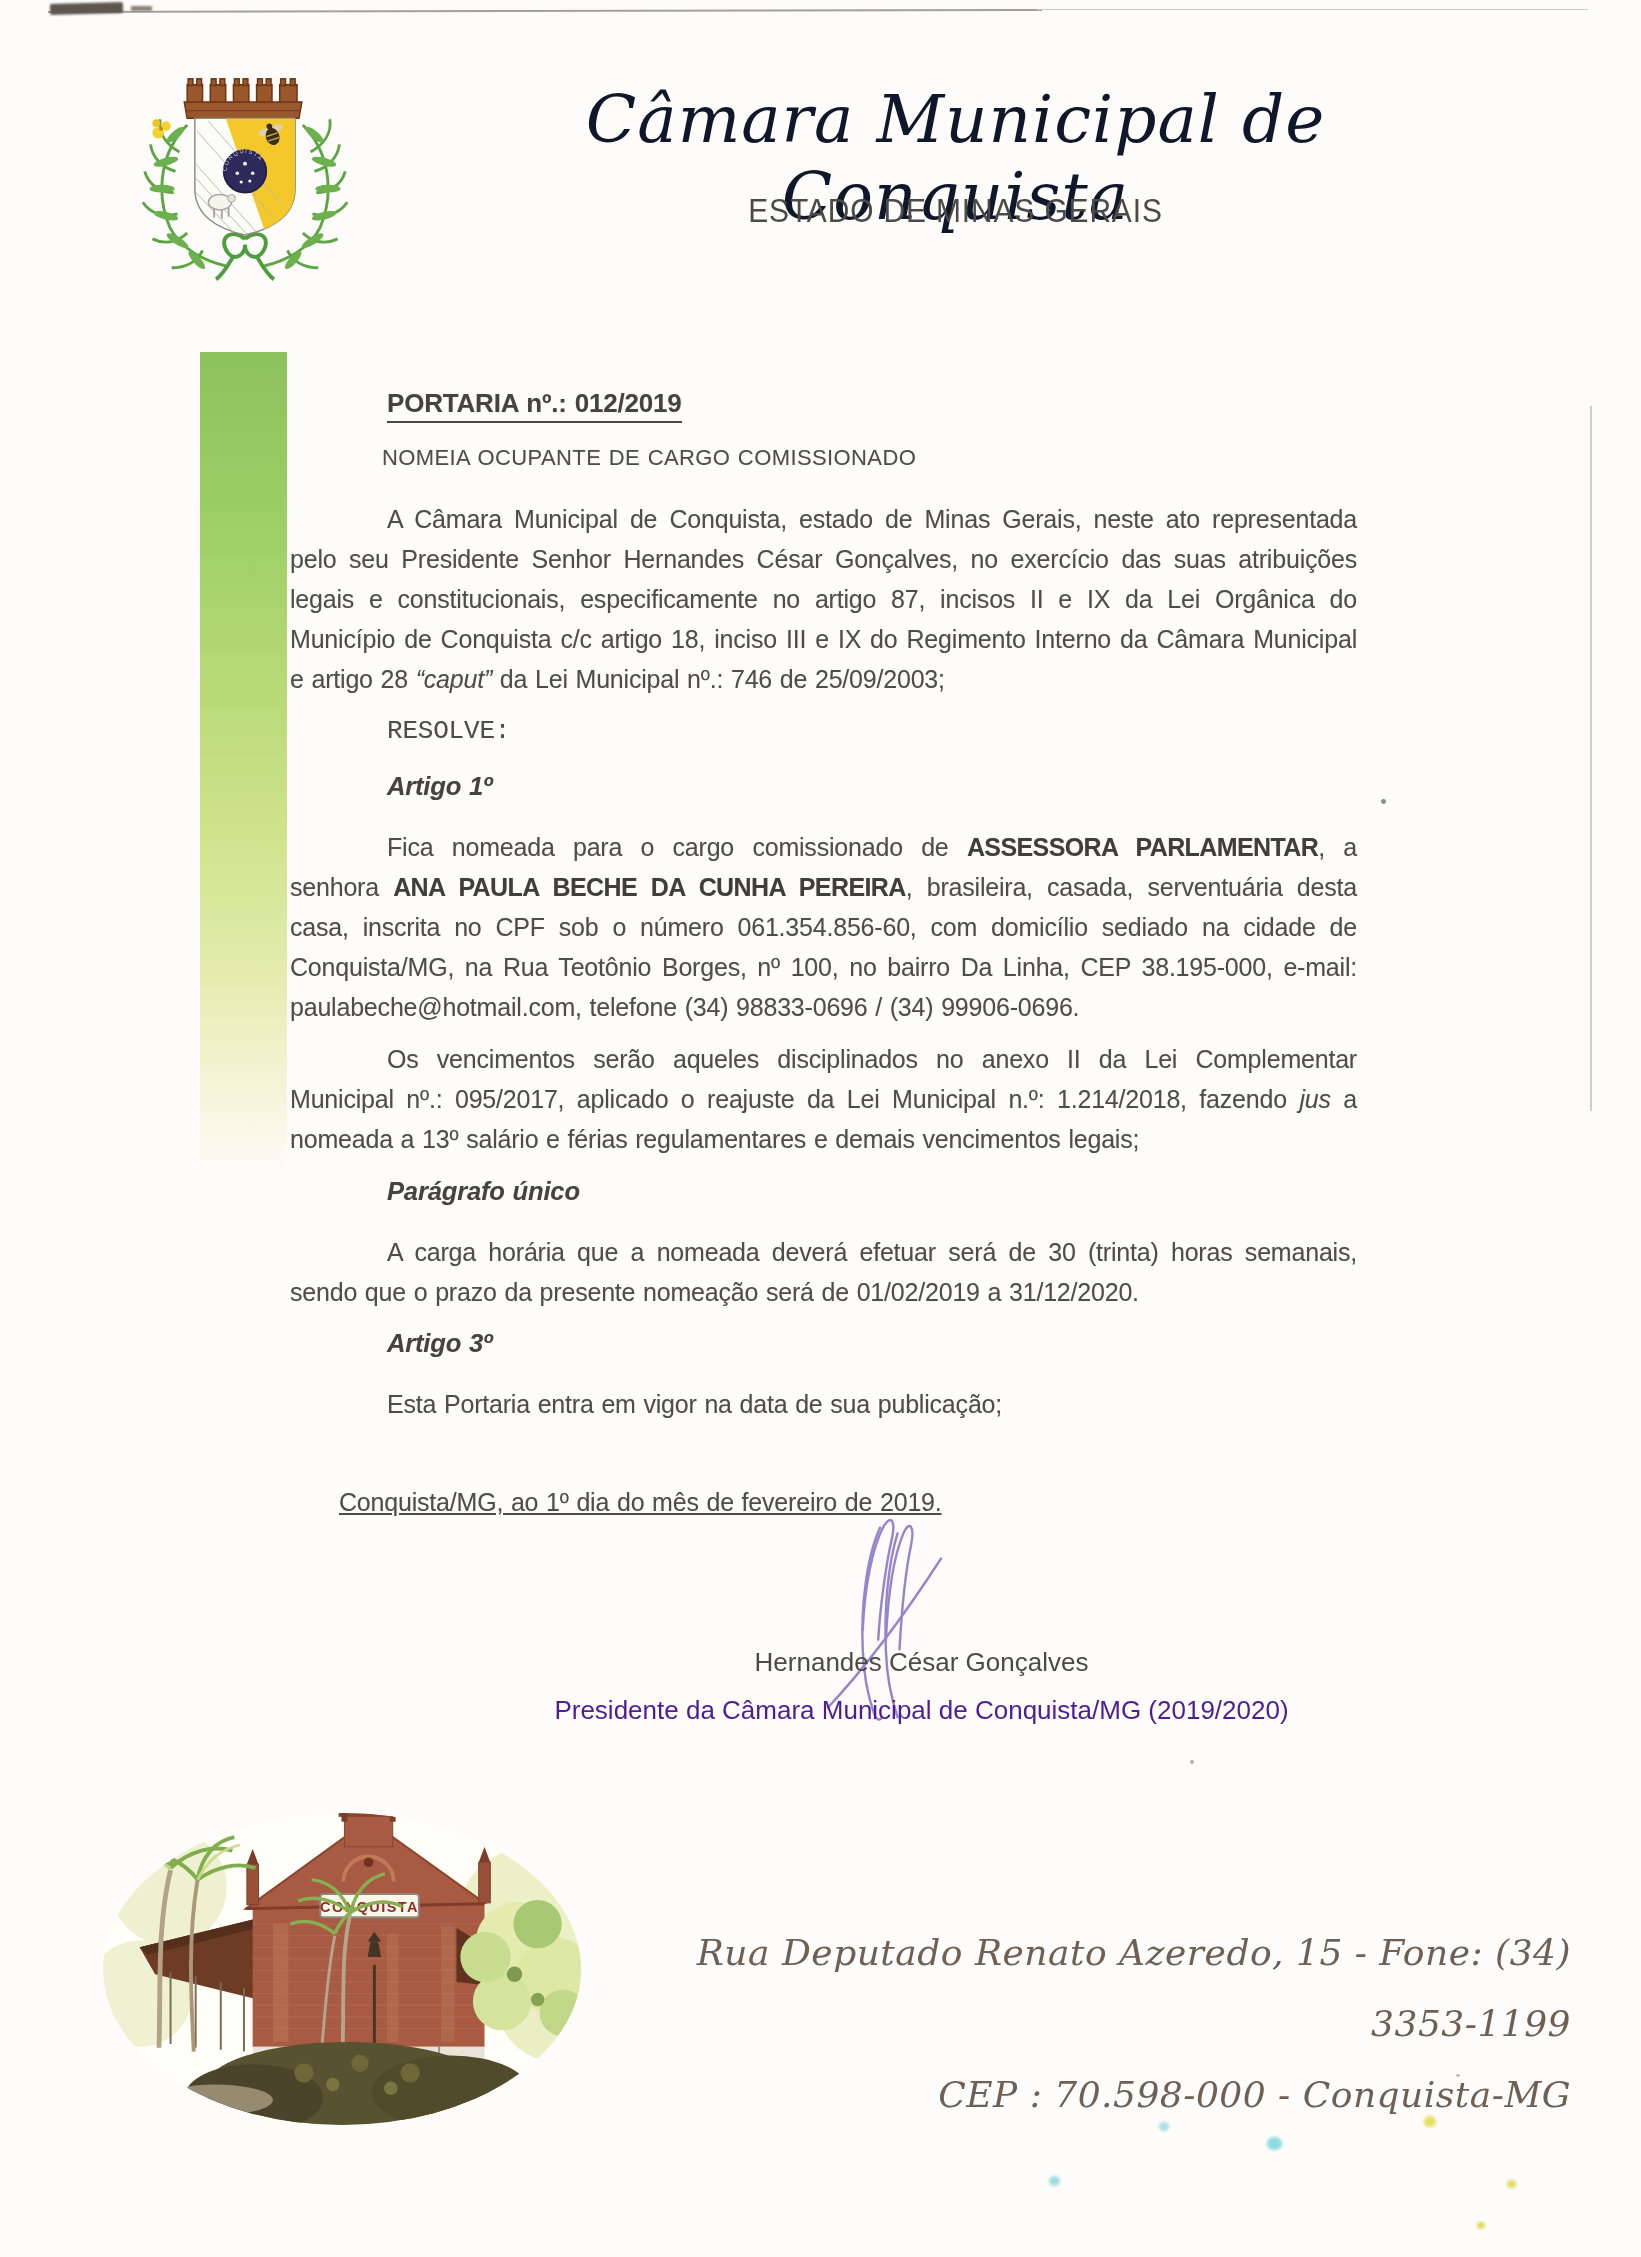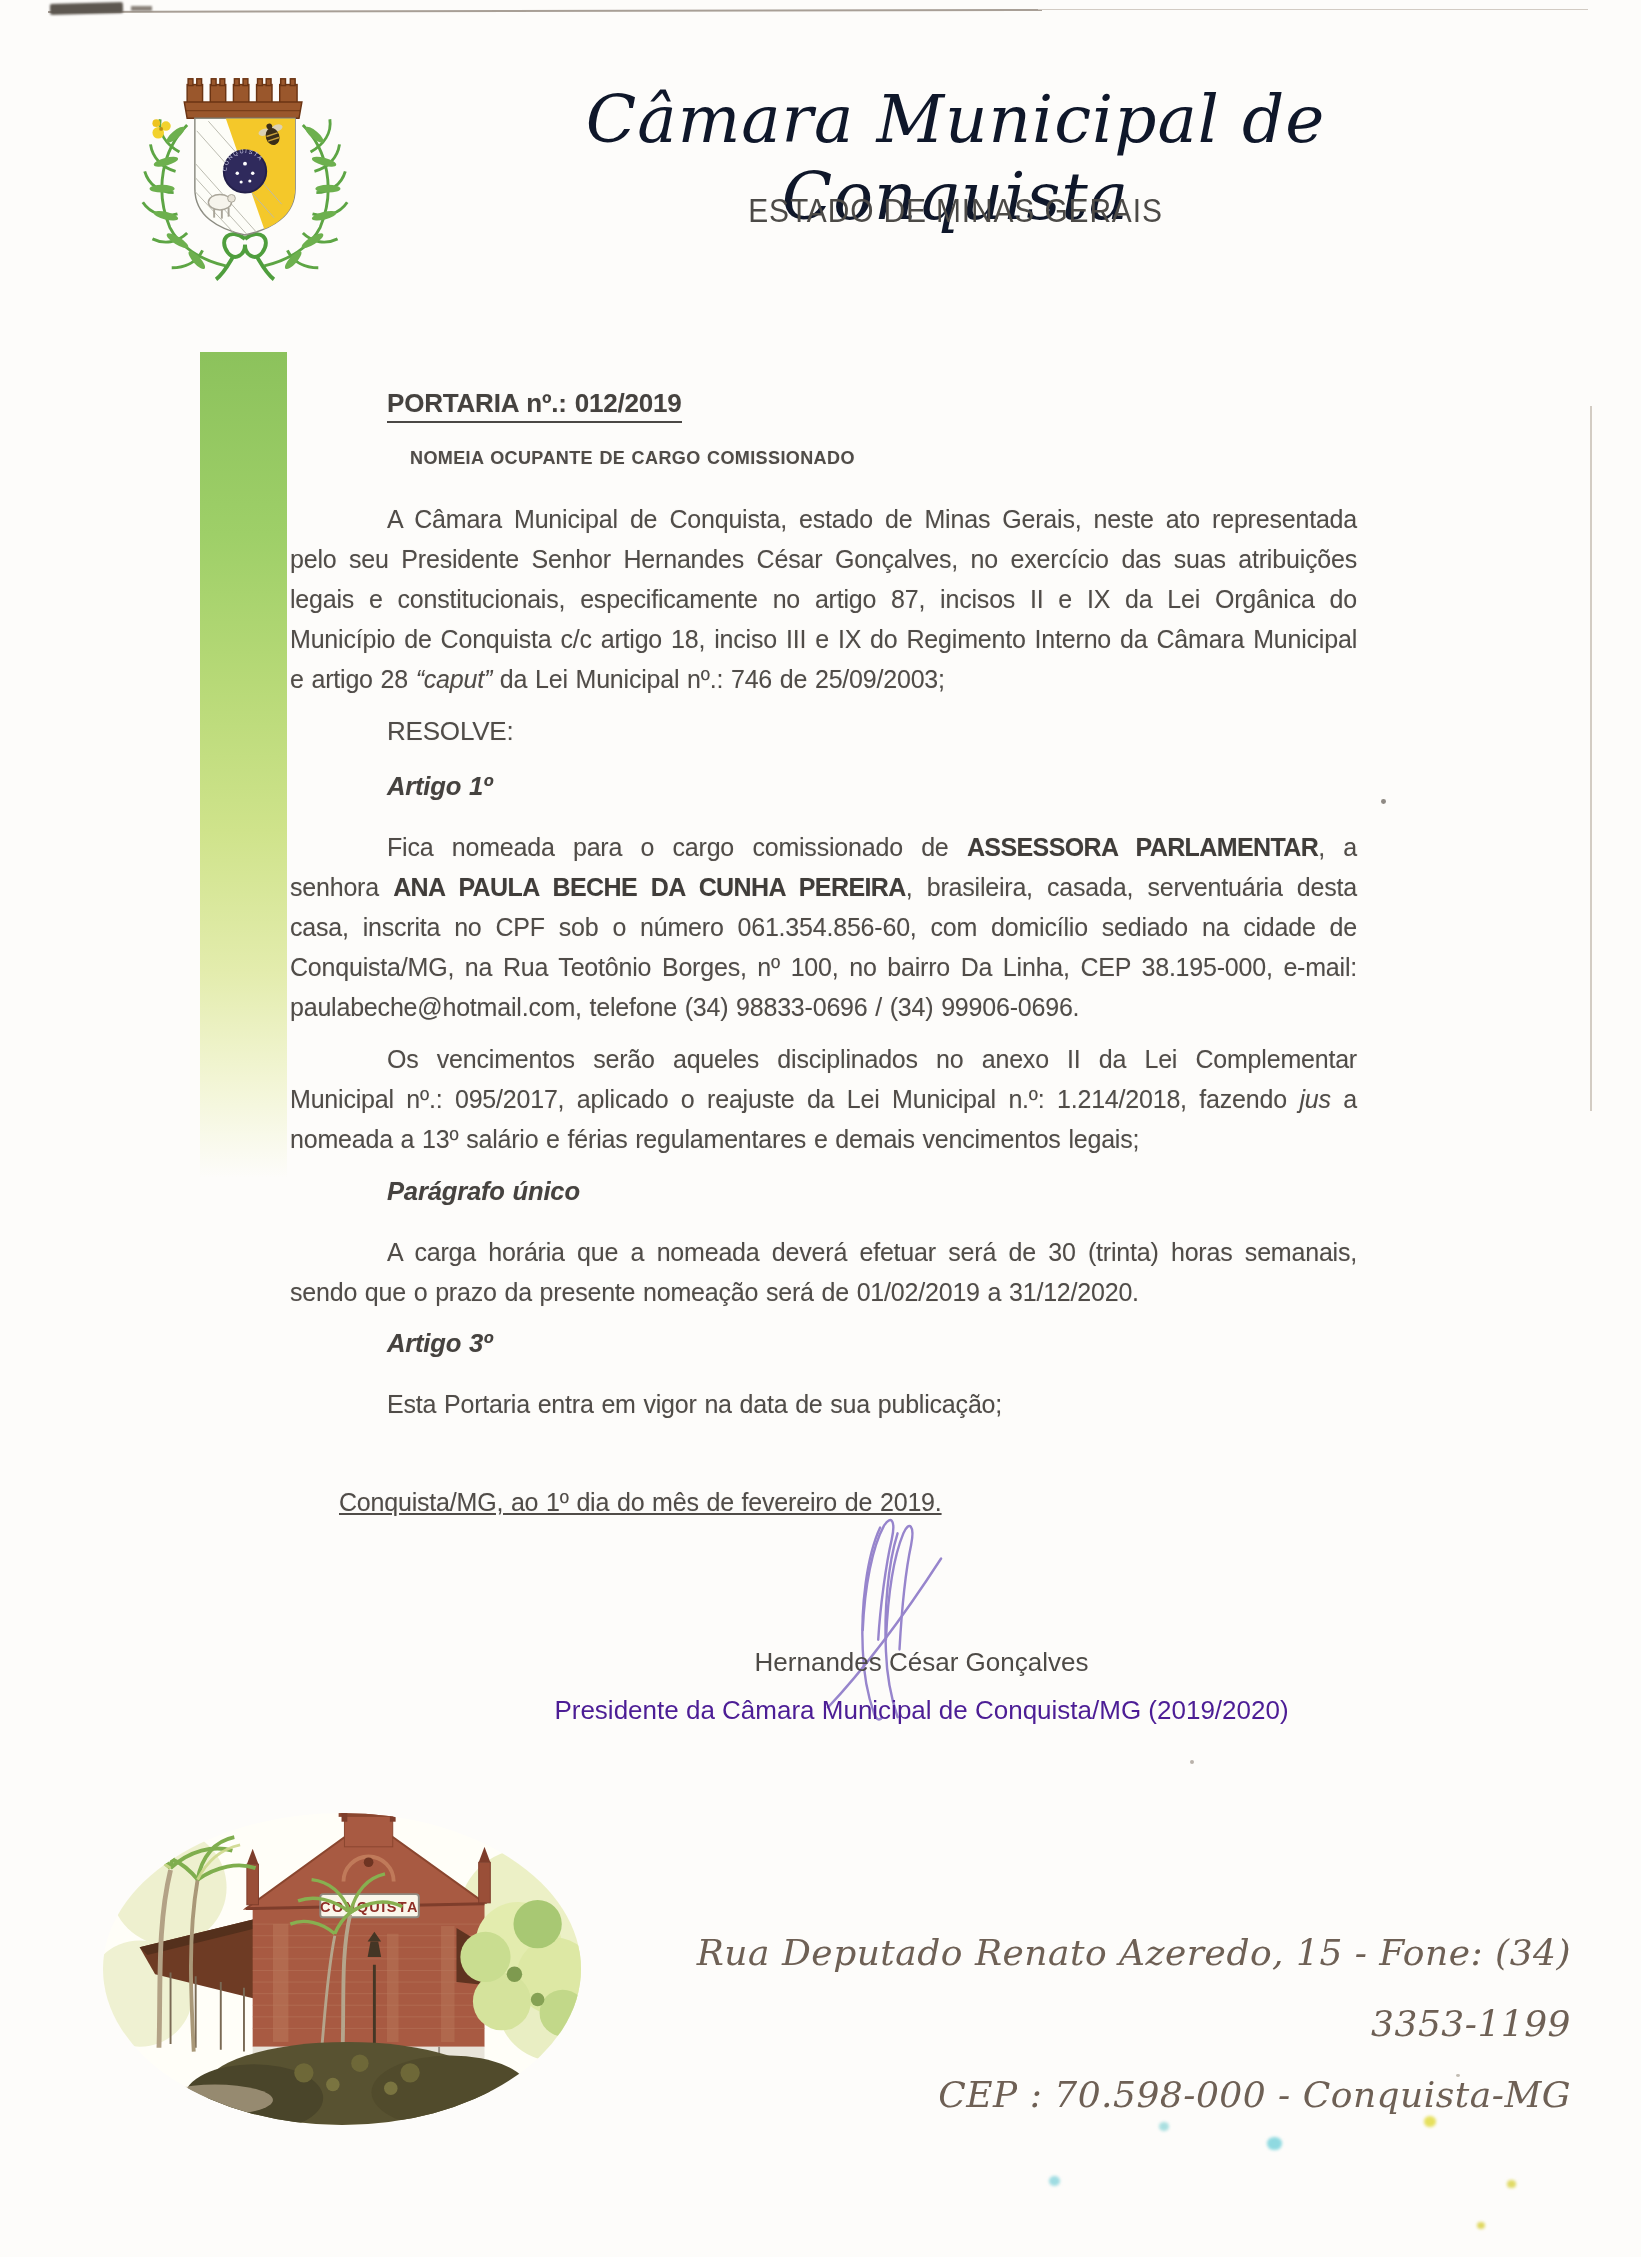--- a/index.html
+++ b/index.html
@@ -54,22 +54,22 @@
   
   .doc {
     position:absolute; left:290px; top:383px; width:1067px;
     display:flex; flex-direction:column;
     font-size:25px; line-height:40px; letter-spacing:-0.2px; word-spacing:1px;
     text-shadow:0 0 1px rgba(90,85,80,.22);
   }
   .blk { margin:0 0 11.6px 0; }
   .blk-heading   { margin:0 0 15.4px 97px; font-size:26px; font-weight:bold; color:#45423f; }
   .blk-heading span { border-bottom:2.9px solid #4b4845; padding-bottom:2.9px; }
-  .blk-subheading{ margin:0 0 21px 120px; font-size:18px; letter-spacing:0.4px;font-weight:bold; }
-  .blk-label     { margin:0 0 15.4px 97px; font-size:26px; }
+  .blk-subheading{ margin:0 0 21px 92px; font-size:22px; letter-spacing:0.4px; }
+  .blk-label     { margin:0 0 15.4px 97px; font-size:26px;font-family:Liberation Mono, monospace; }
   .blk-label-bold{ margin:0 0 21px 97px; font-size:25.6px; font-weight:bold; color:#45423f;font-style:italic; }
   .blk-paragraph { text-align:justify; text-indent:97px; }
   .blk-dateline  { margin:46px 0 0 49px;text-decoration:underline; }
   .b { font-weight:bold; color:#403d3a; letter-spacing:-0.6px; }
   .i { font-style:italic; }
 
   
   .signature-ink { position:absolute; left:824px; top:1514px; width:121px; height:208px; }
   .sig-name { position:absolute; left:294px; top:1647px; width:1255px; text-align:center; font-size:26px; color:#4d4a46; }
   .sig-role { position:absolute; left:294px; top:1695px; width:1255px; text-align:center; font-size:26px; color:#4c1d95; }

